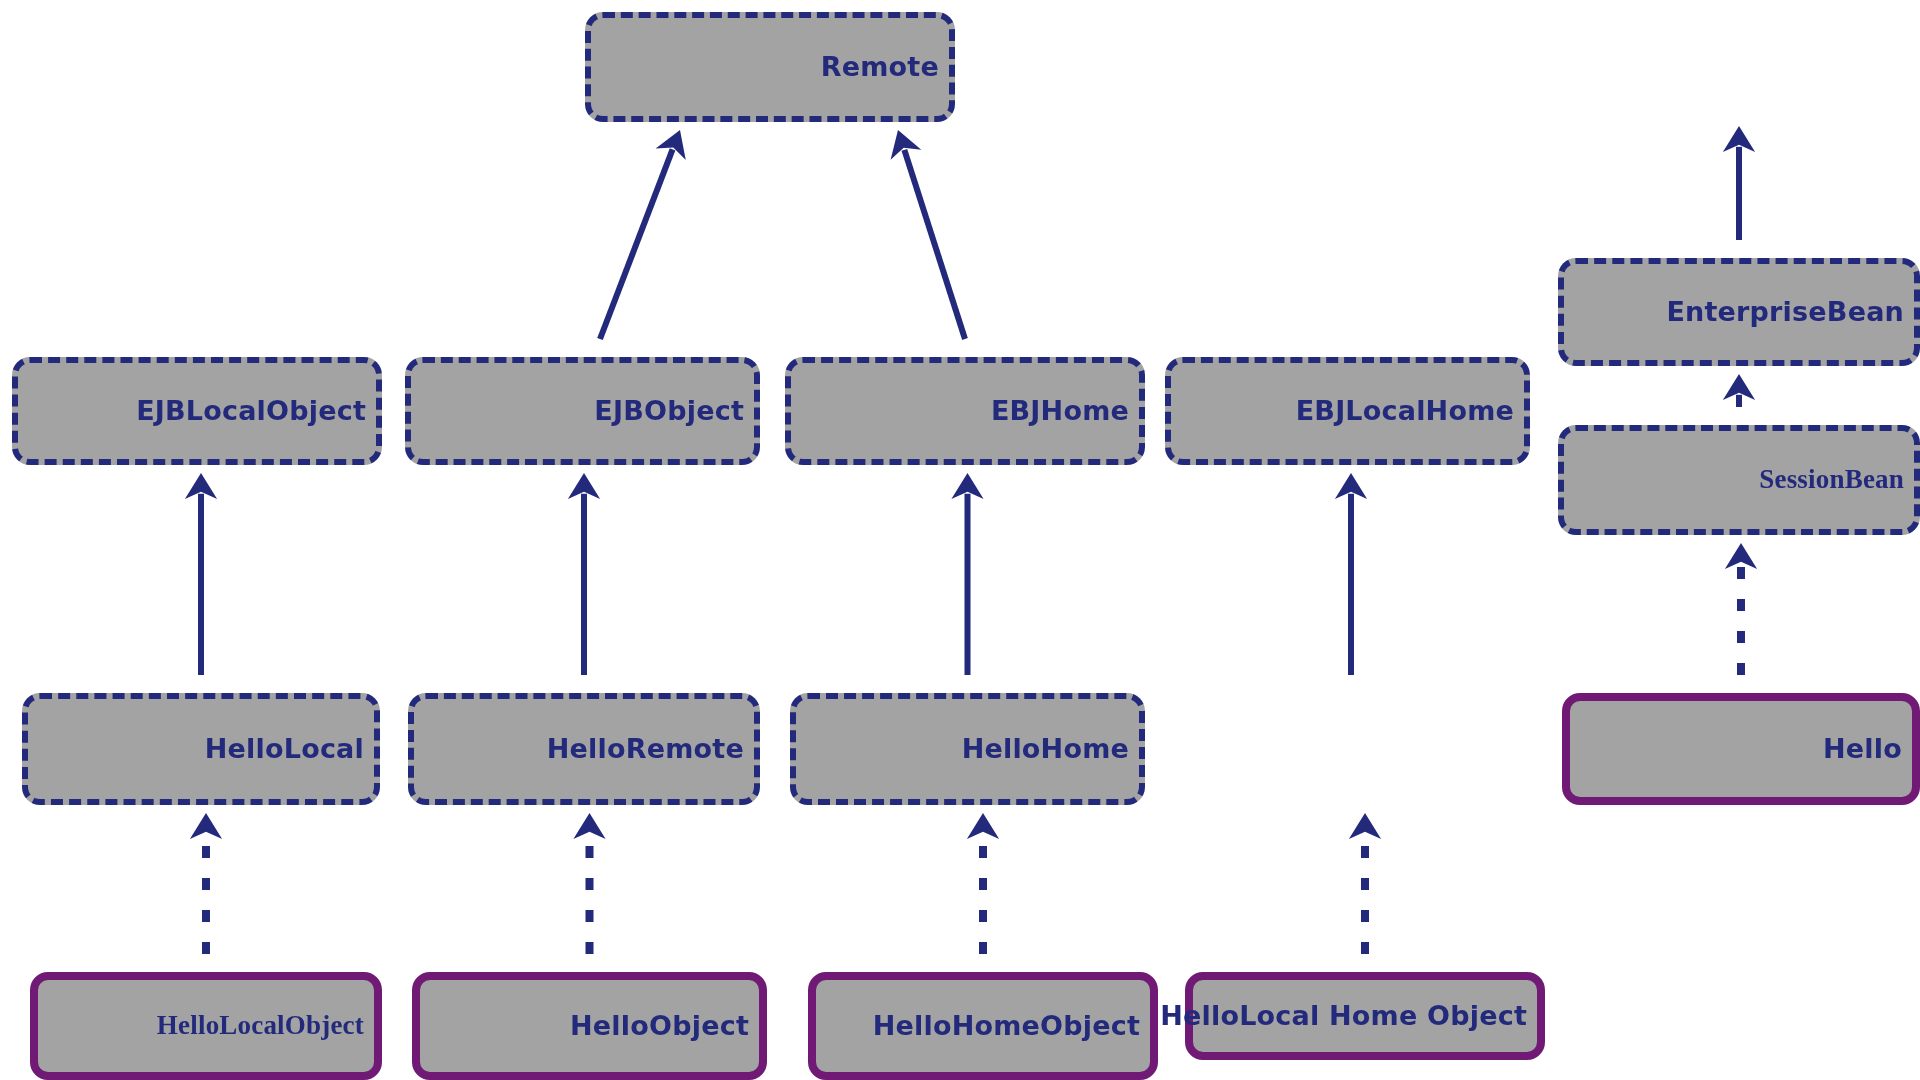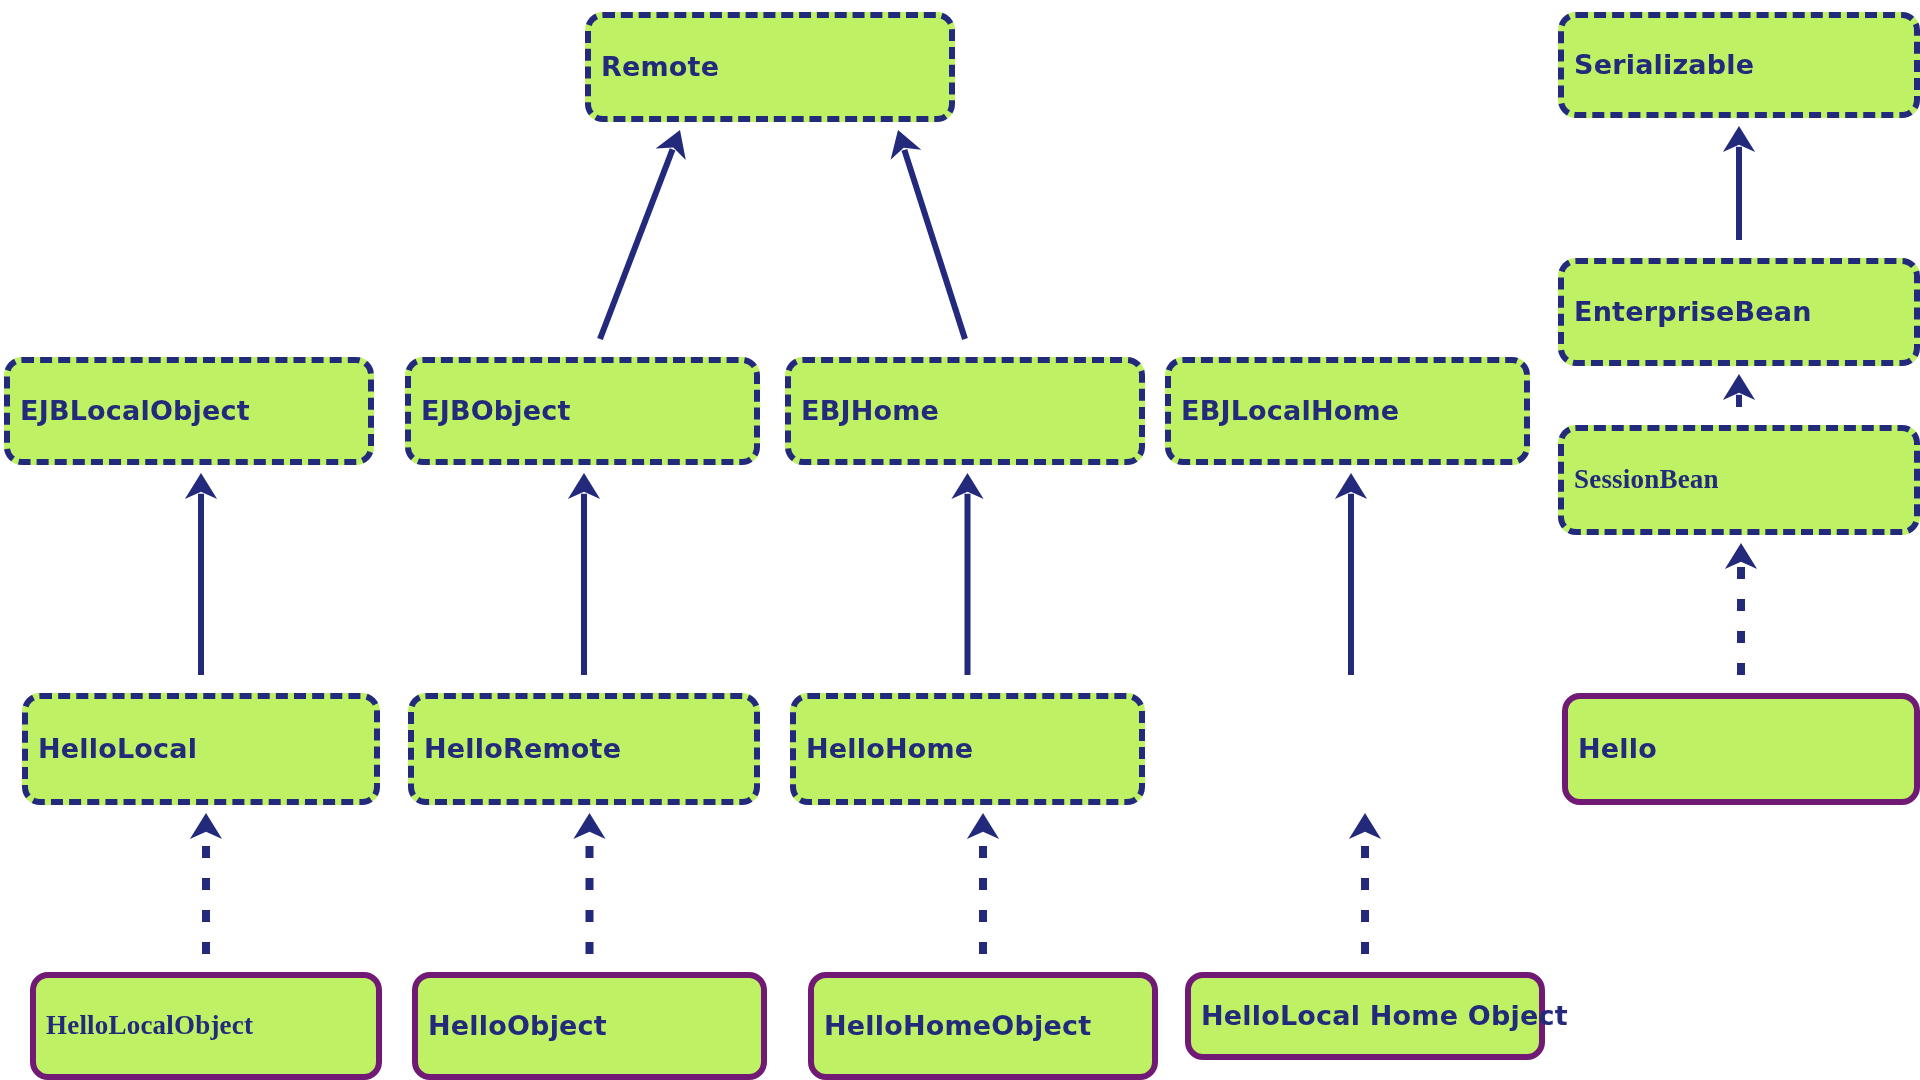--- a/index.html
+++ b/index.html
@@ -31,38 +31,38 @@
     width: 1920px;
     height: 1080px;
     pointer-events: none;
   }
 
   .node {
     position: absolute;
     box-sizing: border-box;
     display: flex;
     align-items: center;
-    justify-content: flex-start;
-    background: #bef264;
+    justify-content: flex-end;
+    background: #a3a3a3;
     border-radius: 18px;
     color: #232a7c;
     font-weight: bold;
     font-size: 27px;
     letter-spacing: 0.2px;
     text-align: center;
     line-height: 1.1;
     white-space: nowrap;
   }
 
   .node.interface {
     border: 6px dashed #232a7c;
   }
 
   .node.klass {
-    border: 6px solid #701a75;
+    border: 8px solid #701a75;
   }
 
   .node-label {
     display: block;
     padding: 0 10px;
   }
 </style>
 </head>
 <body>
 
@@ -117,30 +117,27 @@
         <polygon points="0,0 -16.12,26 0,18.72 16.12,26" fill="#232a7c" transform="translate(983,813) rotate(0)"></polygon>
       </g>
       <g>
         <line x1="1365" y1="954" x2="1365" y2="833.8" stroke="#232a7c" stroke-width="8" stroke-linecap="butt" stroke-dasharray="12 20"></line>
         <polygon points="0,0 -16.12,26 0,18.72 16.12,26" fill="#232a7c" transform="translate(1365,813) rotate(0)"></polygon>
       </g>
     </svg>
 <div class="node interface" style="left: 585px; top: 12px; width: 370px; height: 110px;">
       <span class="node-label">Remote</span>
     </div>
-    <div class="node interface" style="left: 1558px; top: 12px; width: 362px; height: 106px;">
-      <span class="node-label">Serializable</span>
-    </div>
     <div class="node interface" style="left: 1558px; top: 258px; width: 362px; height: 108px;">
       <span class="node-label">EnterpriseBean</span>
     </div>
     <div class="node interface" style="left: 1558px; top: 425px; width: 362px; height: 110px; font-family: Liberation Serif, serif;">
       <span class="node-label">SessionBean</span>
     </div>
-    <div class="node interface" style="left: 4px; top: 357px; width: 370px; height: 108px;">
+    <div class="node interface" style="left: 12px; top: 357px; width: 370px; height: 108px;">
       <span class="node-label">EJBLocalObject</span>
     </div>
     <div class="node interface" style="left: 785px; top: 357px; width: 360px; height: 108px;">
       <span class="node-label">EBJHome</span>
     </div>
     <div class="node interface" style="left: 405px; top: 357px; width: 355px; height: 108px;">
       <span class="node-label">EJBObject</span>
     </div>
     <div class="node interface" style="left: 1165px; top: 357px; width: 365px; height: 108px;">
       <span class="node-label">EBJLocalHome</span>

